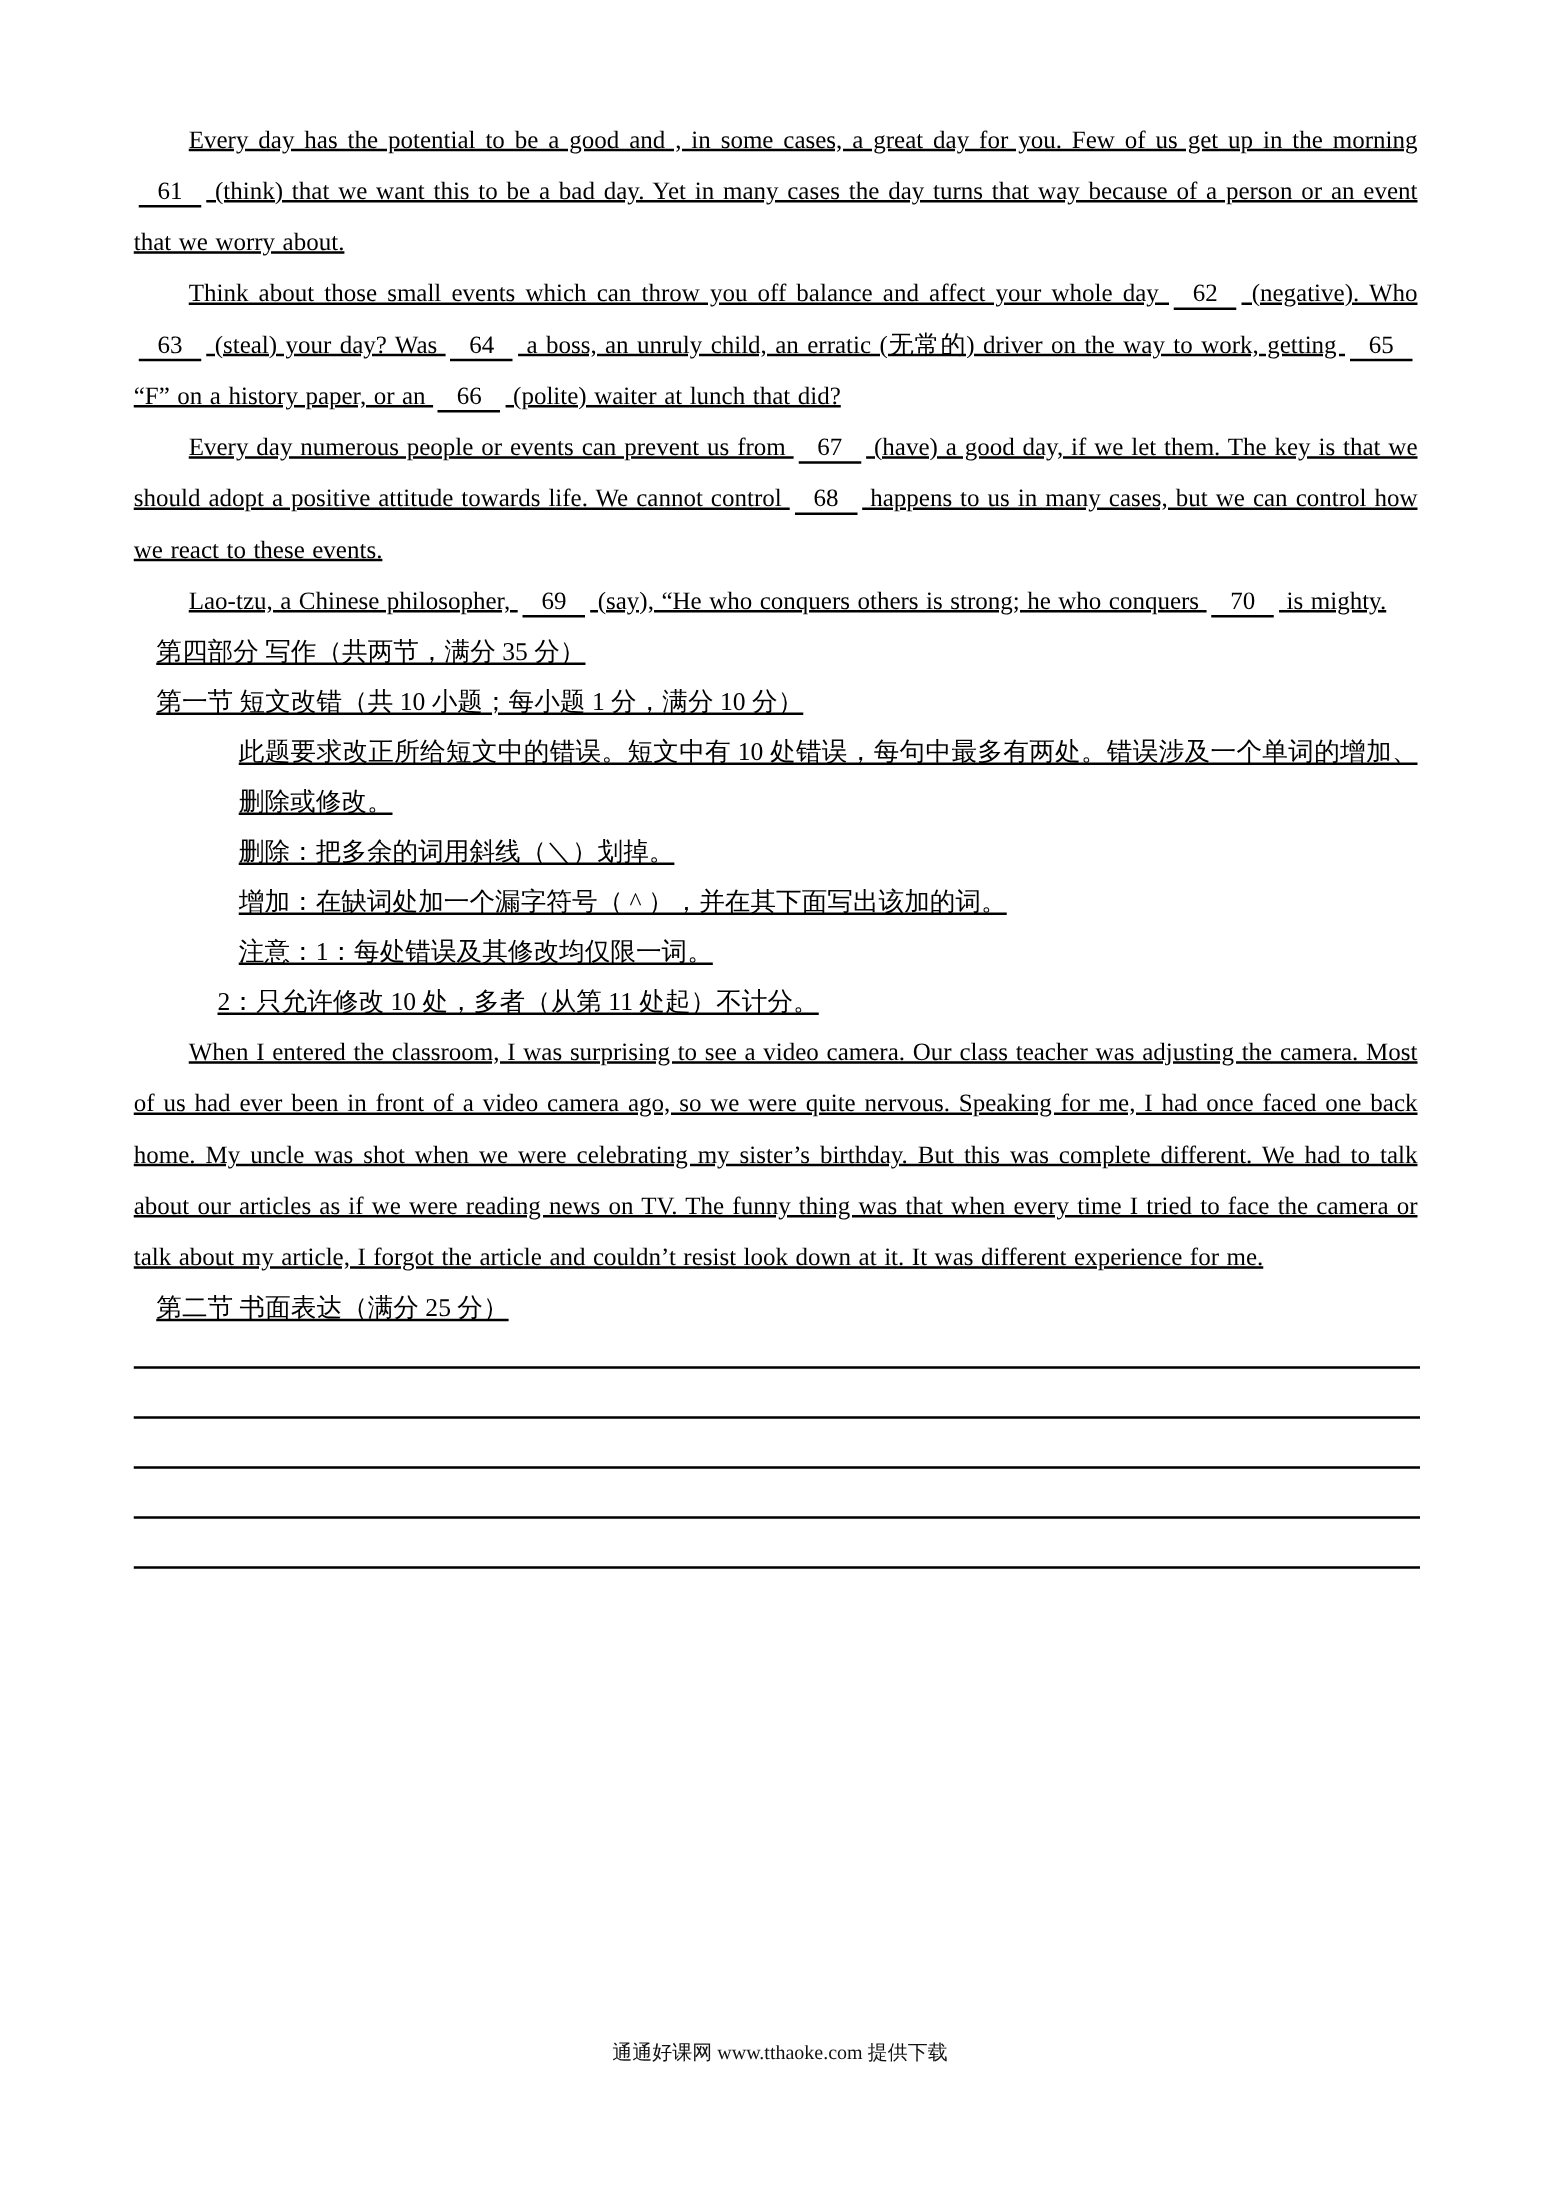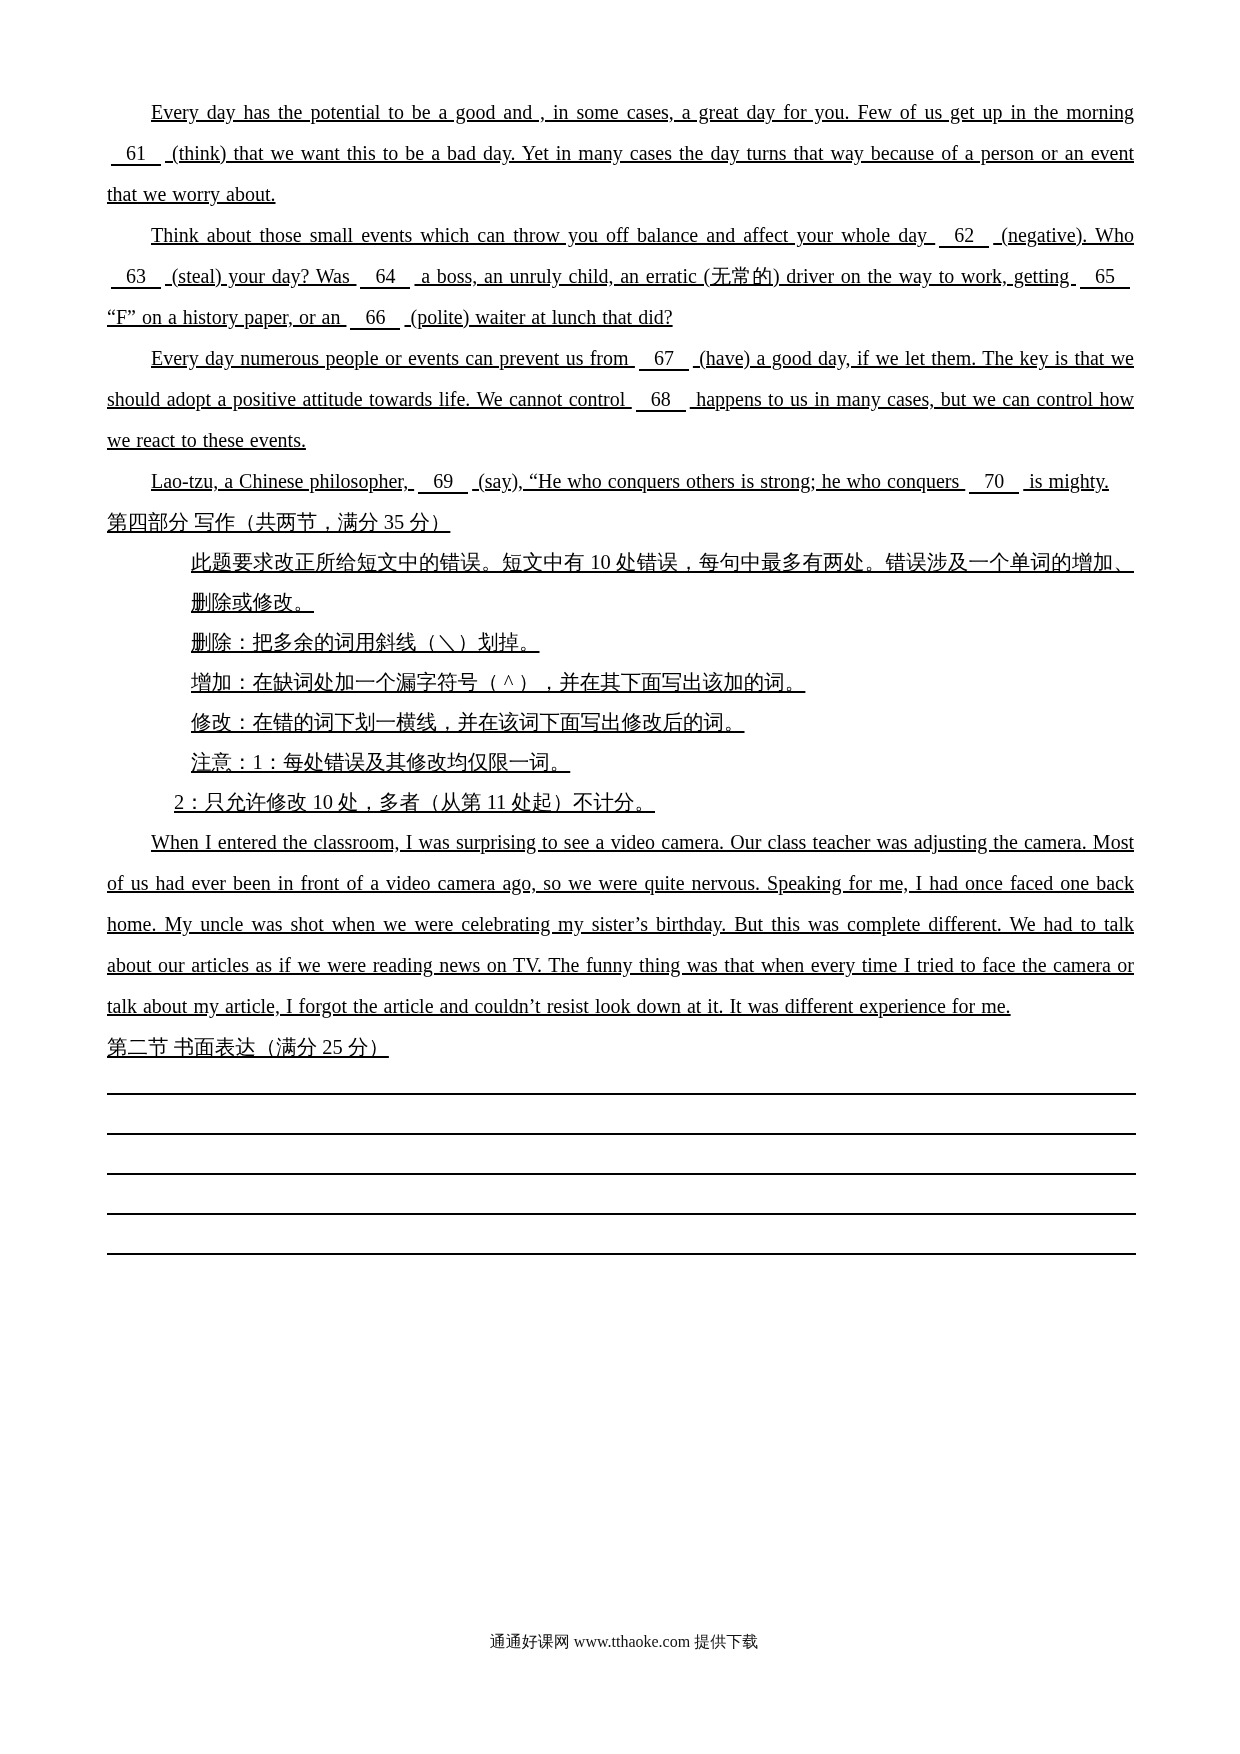--- a/index.html
+++ b/index.html
@@ -22,20 +22,21 @@
     font-size: 20px;
     line-height: 41px;
     text-align: justify;
     text-indent: 44px;
     word-spacing: 1px;
   }
   .zh {
     font-size: 20.5px;
     line-height: 40px;
     text-align: justify;
+    margin-left: 18px;
   }
   .zh-block {
     margin-left: 84px;
   }
   .zh-block2 {
     margin-left: 67px;
   }
   .zh-indent {
     text-indent: 42px;
   }
@@ -70,25 +71,25 @@
 </head>
 <body>
 
 <div class="page">
   <p class="en">Every day has the potential to be a good and , in some cases, a great day for you. Few of us get up in the morning <span class="blank">61</span> (think) that we want this to be a bad day. Yet in many cases the day turns that way because of a person or an event that we worry about.</p>
   <p class="en">Think about those small events which can throw you off balance and affect your whole day <span class="blank">62</span> (negative). Who <span class="blank">63</span> (steal) your day? Was <span class="blank">64</span> a boss, an unruly child, an erratic (无常的) driver on the way to work, getting <span class="blank">65</span> “F” on a history paper, or an <span class="blank">66</span> (polite) waiter at lunch that did?</p>
   <p class="en">Every day numerous people or events can prevent us from <span class="blank">67</span> (have) a good day, if we let them. The key is that we should adopt a positive attitude towards life. We cannot control <span class="blank">68</span> happens to us in many cases, but we can control how we react to these events.</p>
   <p class="en">Lao-tzu, a Chinese philosopher, <span class="blank">69</span> (say), “He who conquers others is strong; he who conquers <span class="blank">70</span> is mighty.</p>
 
   <p class="zh">第四部分 写作（共两节，满分 35 分）</p>
+  <p class="zh">第一节 短文改错（共 10 小题；每小题 1 分，满分 10 分）</p>
 
   <p class="zh zh-block">此题要求改正所给短文中的错误。短文中有 10 处错误，每句中最多有两处。错误涉及一个单词的增加、删除或修改。</p>
   <p class="zh zh-block">删除：把多余的词用斜线（＼）划掉。</p>
   <p class="zh zh-block">增加：在缺词处加一个漏字符号（ ^ ），并在其下面写出该加的词。</p>
-  <p class="zh zh-block">修改：在错的词下划一横线，并在该词下面写出修改后的词。</p>
   <p class="zh zh-block">注意：1：每处错误及其修改均仅限一词。</p>
   <p class="zh zh-block2">2：只允许修改 10 处，多者（从第 11 处起）不计分。</p>
 
   <p class="en">When I entered the classroom, I was surprising to see a video camera. Our class teacher was adjusting the camera. Most of us had ever been in front of a video camera ago, so we were quite nervous. Speaking for me, I had once faced one back home. My uncle was shot when we were celebrating my sister’s birthday. But this was complete different. We had to talk about our articles as if we were reading news on TV. The funny thing was that when every time I tried to face the camera or talk about my article, I forgot the article and couldn’t resist look down at it. It was different experience for me.</p>
 
   <p class="zh">第二节 书面表达（满分 25 分）</p>
 
   <div class="answer-lines">
       <div class="answer-line"></div>
       <div class="answer-line"></div>

